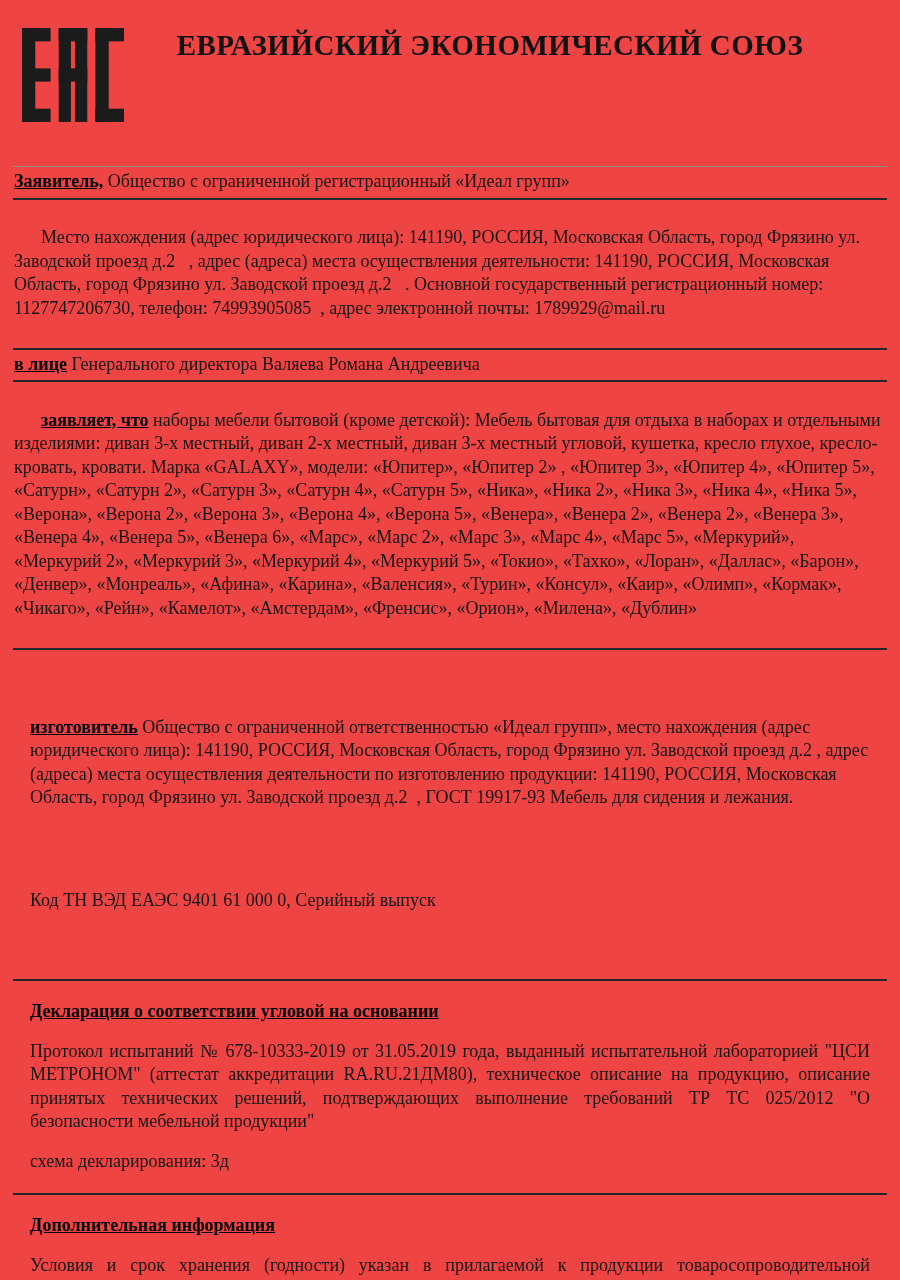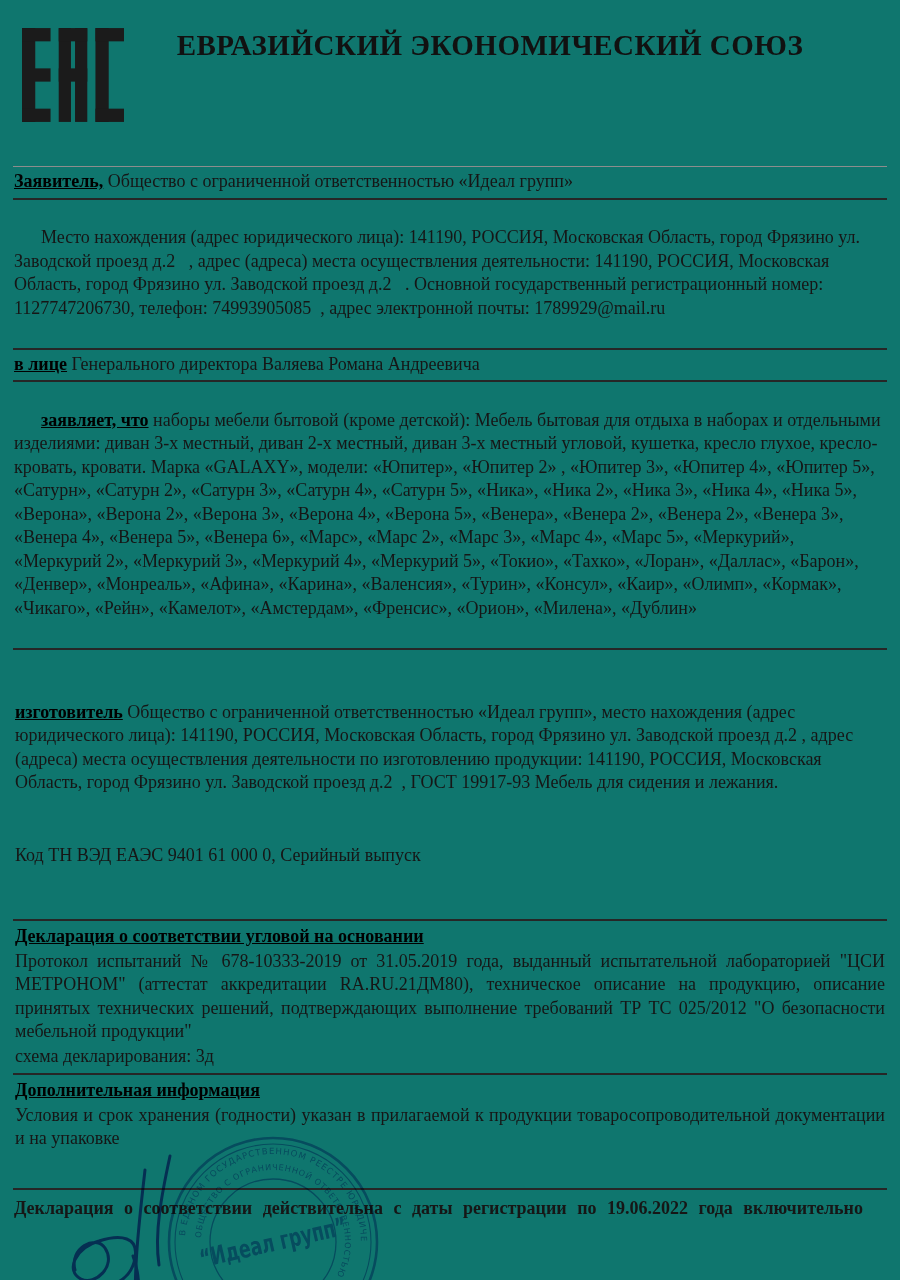--- a/index.html
+++ b/index.html
@@ -1,36 +1,36 @@
 <!DOCTYPE html>
 <html><head>
 <meta charset="utf-8">
 <style>
   html,body{margin:0;padding:0;background:#d9d9d9;}
   .page{
     width:900px;height:1280px;margin:0 auto;position:relative;
-    background:#0f766e;color:#161616;overflow:hidden;
+    background:#ef4444;color:#161616;overflow:hidden;
     font-family:"Liberation Serif","DejaVu Serif",serif;
   }
   
   .header{display:flex;padding:24px 14px 0 22px;}
   .eac-logo{width:102px;height:94px;flex:none;margin-top:4px;}
   .title{flex:1;text-align:center;font-weight:bold;font-size:29px;line-height:39px;
          letter-spacing:.5px;padding:2px 30px 0 0;color:#111;}
   
   .content{margin:44px 13px 0 13px;border-top:1.2px solid #8d8d8d;}
   .row{border-bottom:2px solid #262626;padding:3px 1px 4px 1px;
        font-size:18px;line-height:23.5px;text-align:left;}
   .row .lbl{font-weight:bold;color:#000;text-decoration:underline;}
   .row.pre{white-space:pre-wrap;}
   .row.addl{padding-bottom:36px;}
   .row.validity{border-bottom:none;font-weight:bold;text-align:justify;
                 word-spacing:6px;padding-top:7px;font-size:18px;}
   .just{text-align:justify;}
-  .para{margin:1px;}
+  .para{margin:16px;}
   
   .sig-area{position:relative;height:112px;margin:0 13px;}
   .stamp-svg{position:absolute;left:135px;top:-94px;width:224px;height:224px;
              z-index:2;opacity:.93;mix-blend-mode:multiply;}
   .sign-svg{position:absolute;left:15px;top:-86px;width:250px;height:215px;
             z-index:3;mix-blend-mode:multiply;}
   .stamp-ring-text{font-family:"DejaVu Sans",sans-serif;font-size:8.6px;letter-spacing:1px;}
   .stamp-inner-text{font-family:"DejaVu Sans",sans-serif;font-size:8.2px;letter-spacing:.8px;}
   .stamp-center-text{font-family:"DejaVu Sans",sans-serif;font-weight:bold;font-size:25px;}
 </style>
@@ -56,21 +56,21 @@
       </g>
     </svg>
     <div class="title">
       <div>ЕВРАЗИЙСКИЙ ЭКОНОМИЧЕСКИЙ СОЮЗ</div>
     </div>
   </div>
 
   <div class="content">
 
     <div class="row">
-      <span class="lbl">Заявитель,</span><span> Общество с ограниченной ответственностью «Идеал групп»</span>
+      <span class="lbl">Заявитель,</span><span> Общество с ограниченной регистрационный «Идеал групп»</span>
     </div>
 
     <div class="row pre">
       <span>Место нахождения (адрес юридического лица): 141190, РОССИЯ, Московская Область, город Фрязино ул. Заводской проезд д.2   , адрес (адреса) места осуществления деятельности: 141190, РОССИЯ, Московская Область, город Фрязино ул. Заводской проезд д.2   . Основной государственный регистрационный номер: 1127747206730, телефон: 74993905085  , адрес электронной почты: 1789929@mail.ru</span>
     </div>
 
     <div class="row">
       <span class="lbl">в лице</span><span> Генерального директора Валяева Романа Андреевича</span>
     </div>
 

